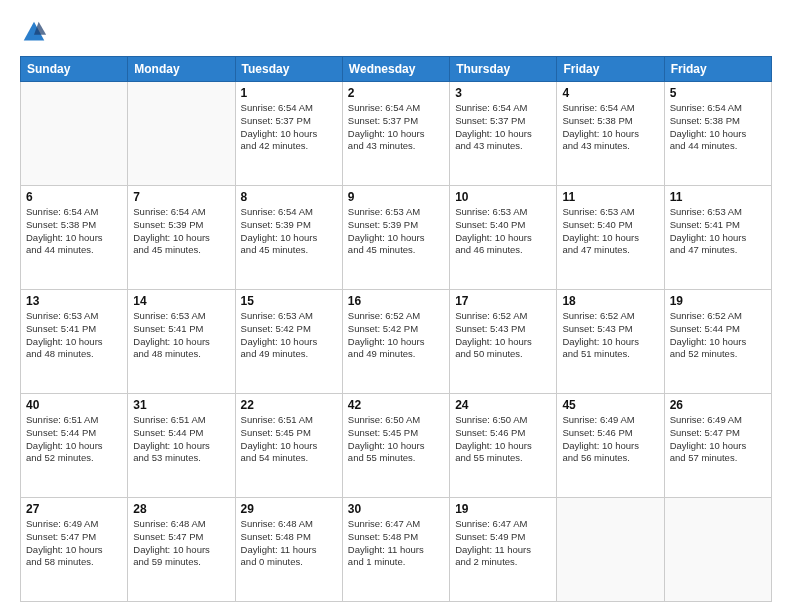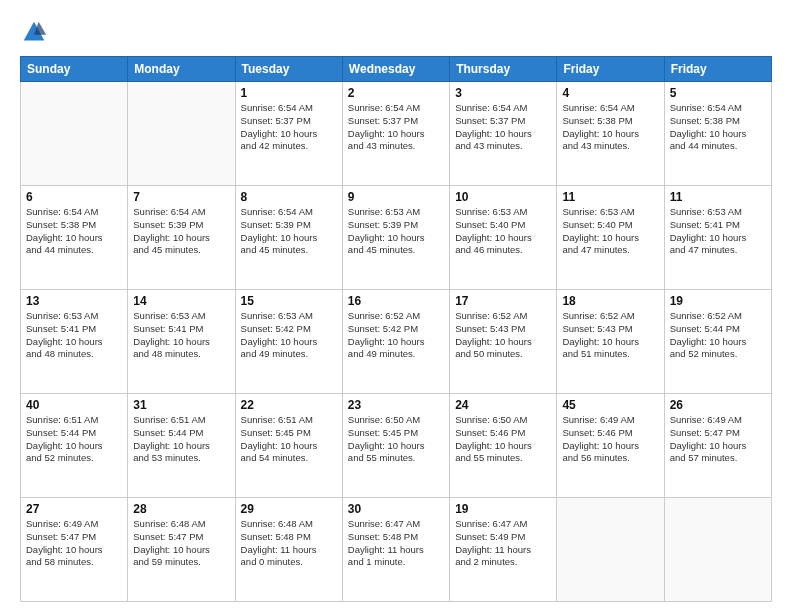--- a/index.html
+++ b/index.html
@@ -300,21 +300,21 @@
 and 53 minutes.</div>
           </td>
           <td>
             <span class="day-number">22</span>
             <div class="day-info" style="white-space: pre-line;">Sunrise: 6:51 AM
 Sunset: 5:45 PM
 Daylight: 10 hours
 and 54 minutes.</div>
           </td>
           <td>
-            <span class="day-number">23</span>
+            <span class="day-number">42</span>
             <div class="day-info" style="white-space: pre-line;">Sunrise: 6:50 AM
 Sunset: 5:45 PM
 Daylight: 10 hours
 and 55 minutes.</div>
           </td>
           <td>
             <span class="day-number">24</span>
             <div class="day-info" style="white-space: pre-line;">Sunrise: 6:50 AM
 Sunset: 5:46 PM
 Daylight: 10 hours

